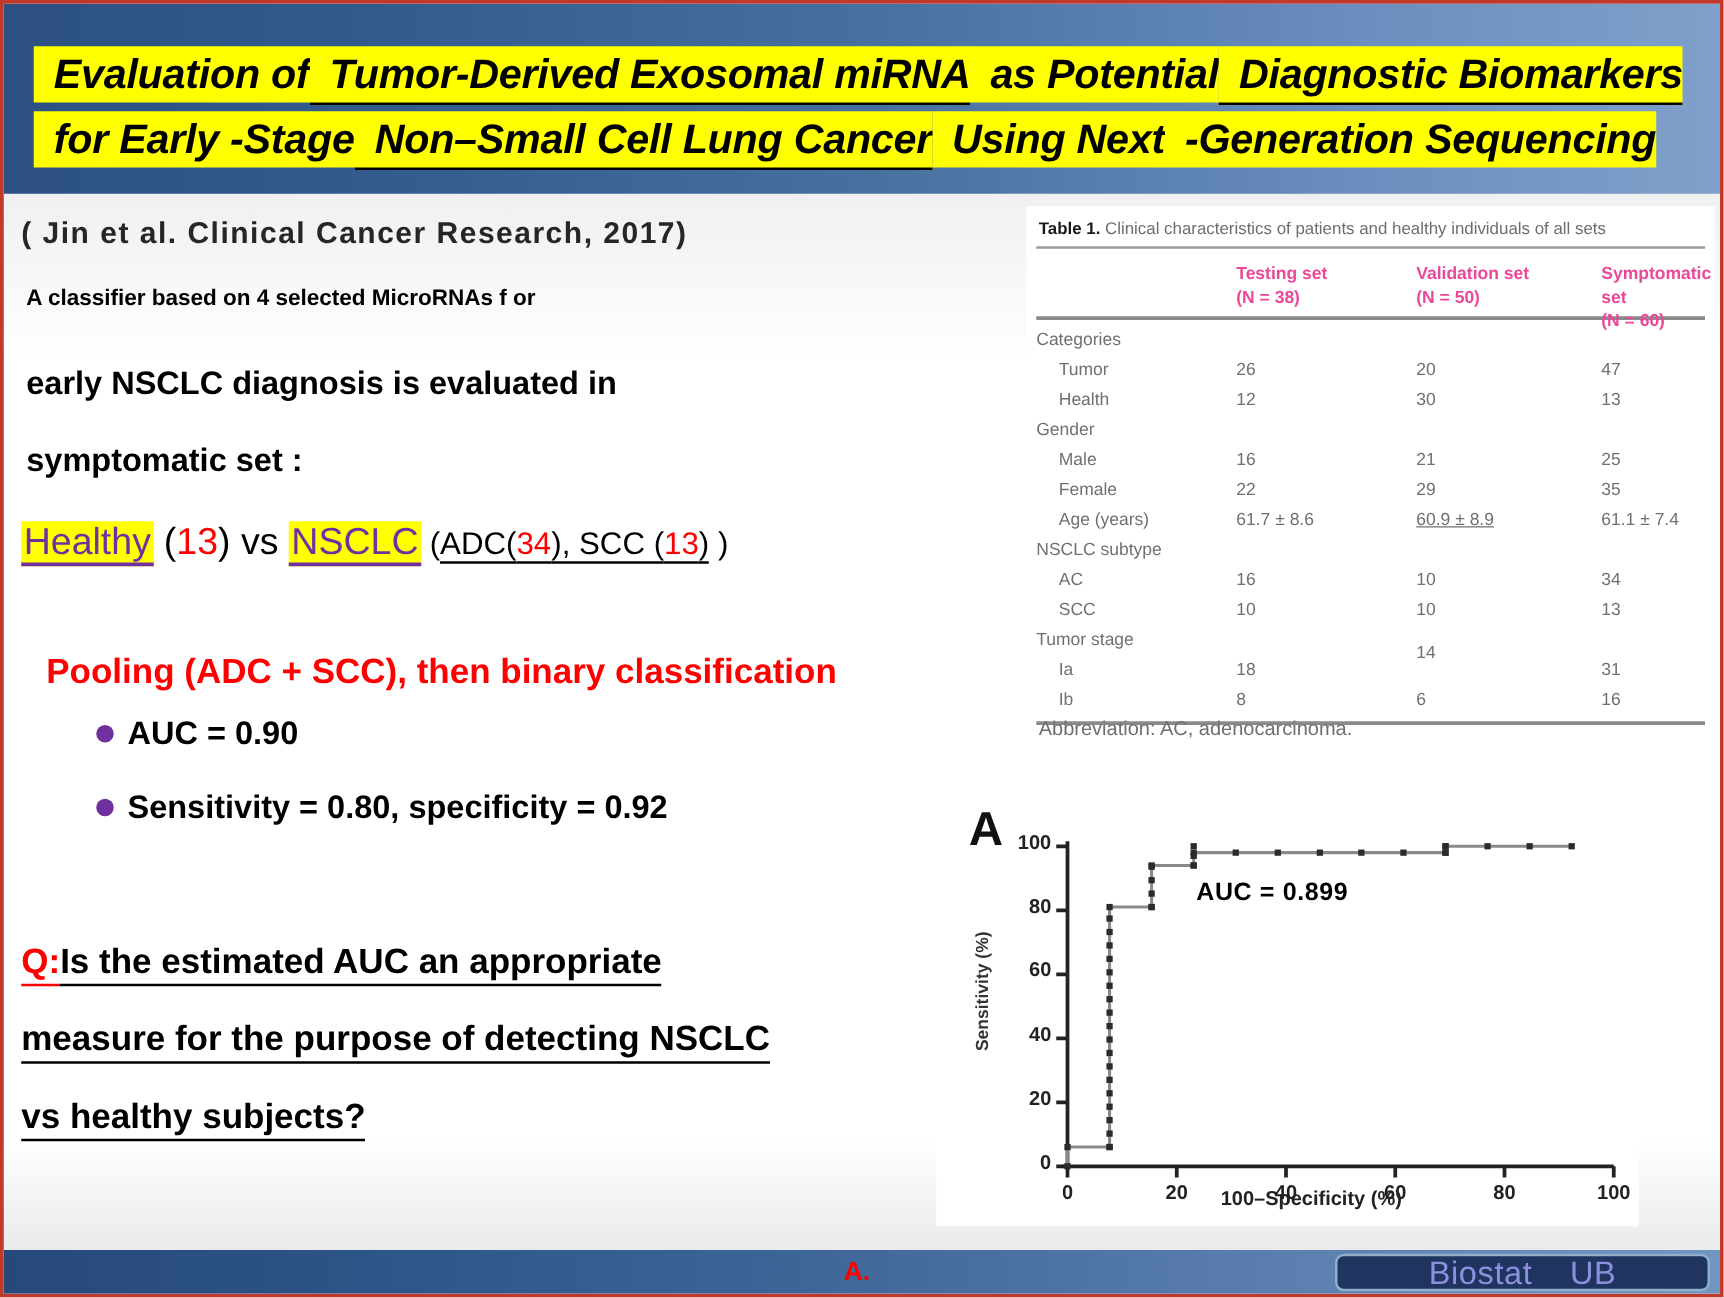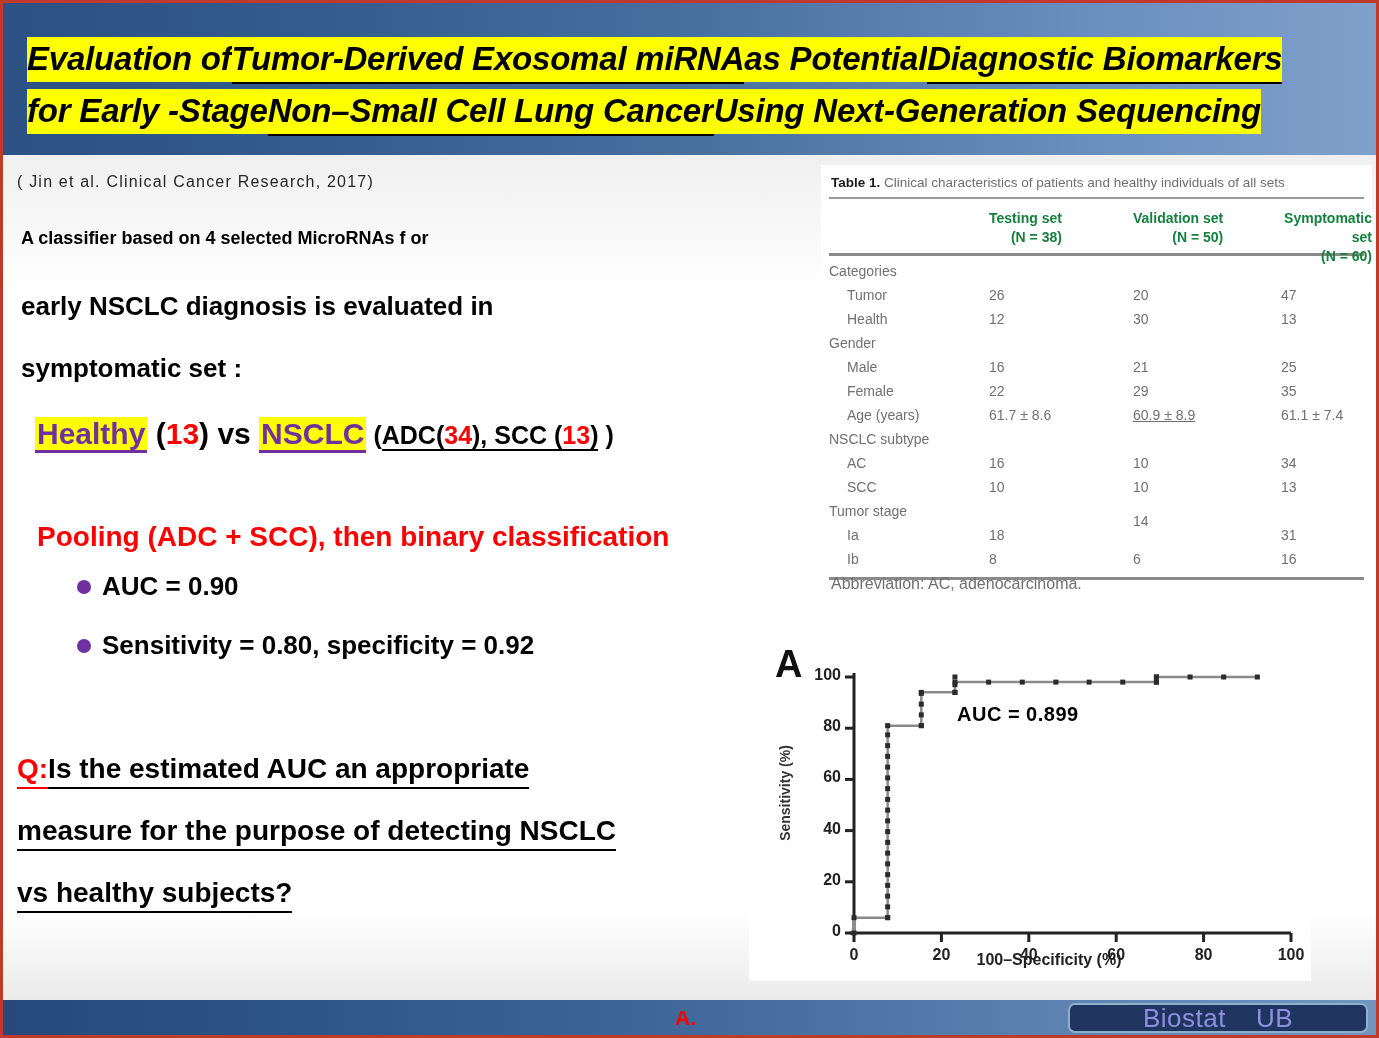--- a/index.html
+++ b/index.html
@@ -35,46 +35,46 @@
     font-style: italic;
     font-weight: bold;
     font-size: 33px;
     color: #000000;
     letter-spacing: -0.2px;
   }
   #title-line-1 { top: 34px; }
   #title-line-2 { top: 86px; }
   .title-line > span {
     background: #ffff00;
-    padding: 3px 0 4px 0;
+    padding: 3px 0 4px 16px;
     display: inline-block;
   }
   .ul { border-bottom: 2.5px solid #000; }
 
   
   .body-text {
     position: absolute;
     color: #000;
     white-space: nowrap;
   }
   #citation {
     left: 14px; top: 170px;
-    font-size: 16px;
+    font-size: 24px;
     letter-spacing: 1.2px;
-    font-weight: normal;
+    font-weight: bold;
     color: #262626;
   }
   #claim-1 { left: 18px; top: 225px; font-size: 18px; font-weight: bold; }
   #claim-2 { left: 18px; top: 288px; font-size: 26px; font-weight: bold; }
   #claim-3 { left: 18px; top: 350px; font-size: 26px; font-weight: bold; }
 
   #groups-line {
-    left: 32px; top: 414px;
+    left: 14px; top: 414px;
     font-size: 30px;
-    font-weight: bold;
+    font-weight: normal;
   }
   .hl-purple {
     background: #ffff00;
     color: #7030a0;
     border-bottom: 3px solid #7030a0;
     padding: 0 2px;
   }
   .red { color: #ff0000; }
   .blk { color: #000; }
   .u-black { border-bottom: 2.5px solid #000; }
@@ -145,23 +145,22 @@
     height: 2px;
     background: #9a9a9a;
   }
   #rule-top { top: 32px; }
   #rule-head { top: 88px; height: 2.5px; background: #8a8a8a; }
   #rule-bottom { top: 412px; height: 2.5px; background: #8a8a8a; }
   .th {
     position: absolute;
     font-size: 14px;
     font-weight: bold;
-    color: #15803d;
+    color: #ec4899;
     line-height: 19px;
-    text-align: right;
   }
   .tc {
     position: absolute;
     font-size: 14px;
     color: #707070;
     white-space: nowrap;
   }
   .tgroup { color: #707070; }
   .tindent { }
   #tbl-abbrev {

